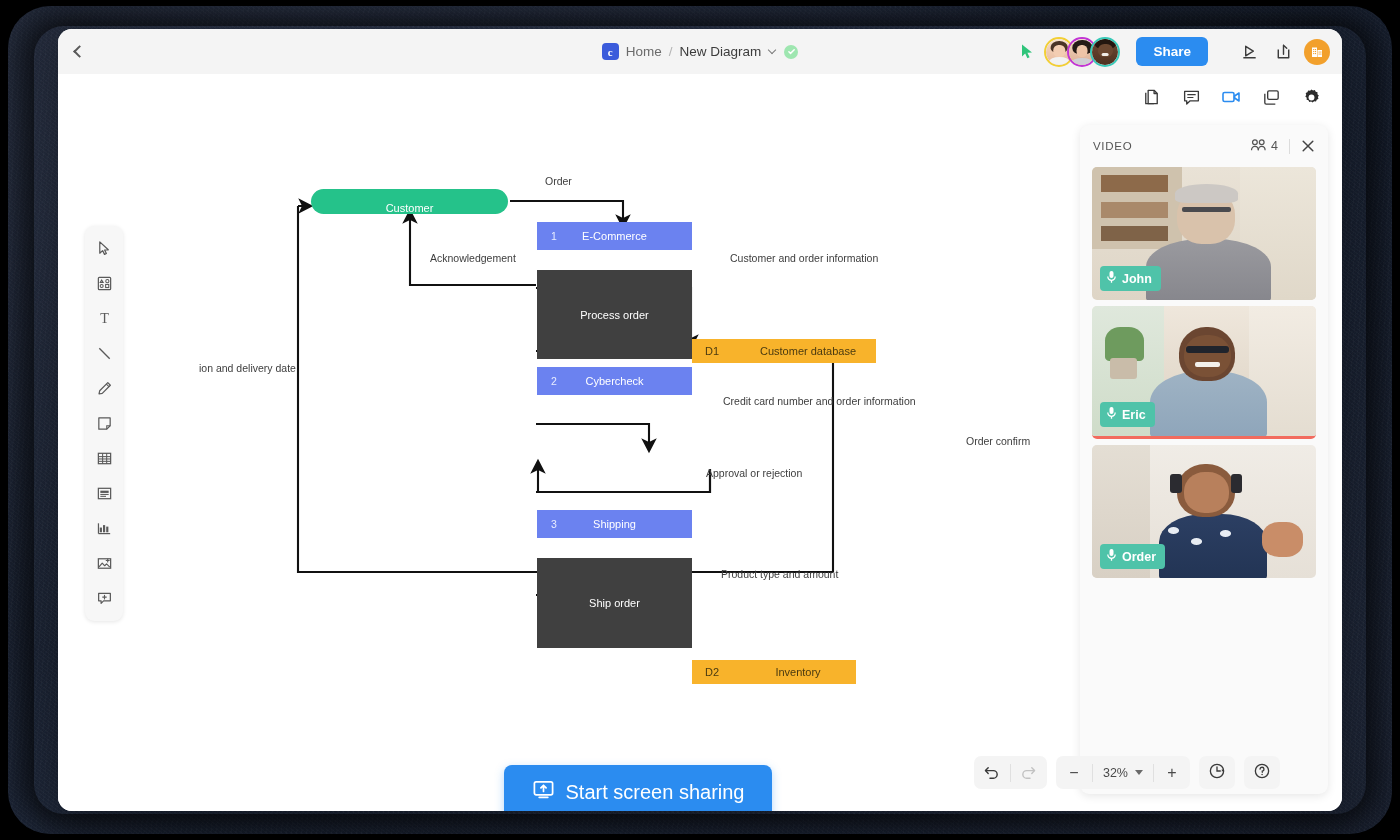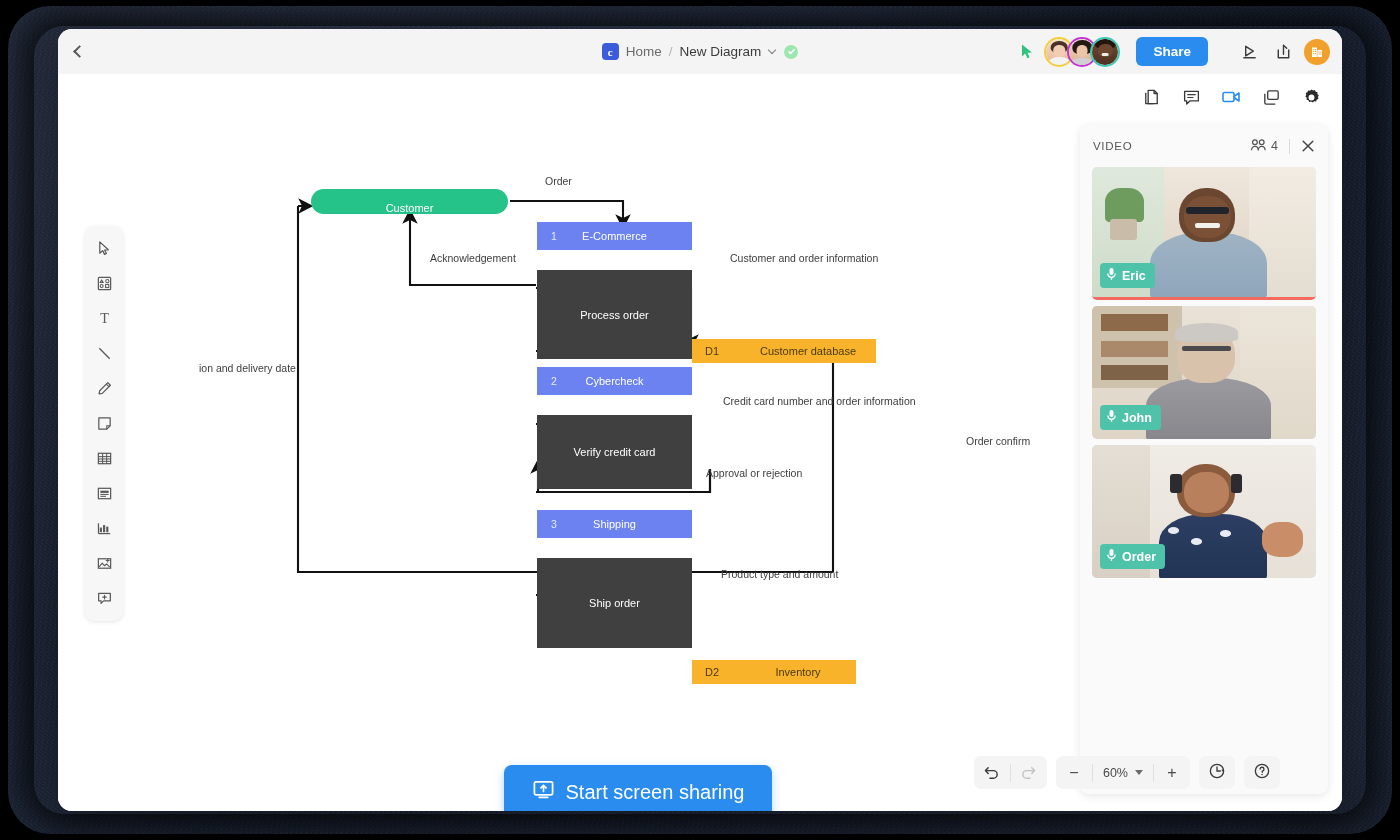--- a/index.html
+++ b/index.html
@@ -622,21 +622,20 @@
       <div class="node datastore" style="left:634px; top:265px; width:184px;">
         <span class="d-id">D1</span>
         <span class="d-label">Customer database</span>
       </div>
 
       <div class="node process" style="left:479px; top:293px; width:155px;">
         <div class="p-head">
           <span class="p-num">2</span>
           <span class="p-title">Cybercheck</span>
         </div>
-        <div class="p-body" style="height:74px">Verify credit card</div>
       </div>
 
 
       <div class="node process" style="left:479px; top:436px; width:155px;">
         <div class="p-head">
           <span class="p-num">3</span>
           <span class="p-title">Shipping</span>
         </div>
         <div class="p-body" style="height:90px">Ship order</div>
       </div>
@@ -680,20 +679,43 @@
             </svg>
           </span>
           <span>4</span>
         </span>
         <span class="vp-div"></span>
         <span class="vp-close">
           <svg width="14" height="14" viewBox="0 0 14 14">
             <path d="M2.2 2.2 L11.8 11.8 M11.8 2.2 L2.2 11.8" stroke="#444" stroke-width="1.5" stroke-linecap="round"></path>
           </svg>
         </span>
+      </div>
+
+      <div class="tile">
+        <div class="ph" style="background:linear-gradient(180deg,#e9e2d6 0%,#ded5c6 100%)"></div>
+        <div class="ph" style="left:0;top:0;width:40%;height:62%;background:#cfc2ad"></div>
+        <div class="ph" style="left:4%;top:6%;width:30%;height:13%;background:#8d6a4a"></div>
+        <div class="ph" style="left:4%;top:26%;width:30%;height:12%;background:#a9896a"></div>
+        <div class="ph" style="left:4%;top:44%;width:30%;height:12%;background:#7f6348"></div>
+        <div class="ph" style="left:66%;top:0;width:34%;height:100%;background:linear-gradient(180deg,#ece6da,#e0d8c9)"></div>
+        <div class="ph" style="left:24%;top:54%;width:56%;height:48%;background:linear-gradient(180deg,#9a9a9f 0%,#86868c 100%);border-radius:44% 44% 8% 8%"></div>
+        <div class="ph" style="left:38%;top:16%;width:26%;height:42%;background:#d9c2ab;border-radius:48% 48% 42% 42%"></div>
+        <div class="ph" style="left:37%;top:13%;width:28%;height:14%;background:#ccc8c4;border-radius:50% 50% 20% 20%"></div>
+        <div class="ph" style="left:40%;top:30%;width:22%;height:4%;background:#4a4a4e;border-radius:2px"></div>
+        <div class="badge">
+          <span>
+            <svg width="11" height="14" viewBox="0 0 11 14">
+              <rect x="3.5" y="1" width="4" height="7" rx="2" fill="#fff"></rect>
+              <path d="M1.8 6.6 a3.7 3.7 0 0 0 7.4 0" fill="none" stroke="#fff" stroke-width="1.3"></path>
+              <line x1="5.5" y1="10.3" x2="5.5" y2="12.8" stroke="#fff" stroke-width="1.3"></line>
+            </svg>
+          </span>
+          <span>John</span>
+        </div>
       </div>
 
       <div class="tile speaking">
         <div class="ph" style="background:linear-gradient(180deg,#efe7dc 0%,#e6ddd0 45%,#ded3c4 100%)"></div>
         <div class="ph" style="left:0;top:0;width:32%;height:100%;background:linear-gradient(180deg,#dfe8dc,#cfdcc9)"></div>
         <div class="ph" style="left:6%;top:16%;width:17%;height:26%;background:#6e9b5e;border-radius:40% 40% 12% 12%"></div>
         <div class="ph" style="left:8%;top:40%;width:12%;height:16%;background:#c9bca9;border-radius:3px"></div>
         <div class="ph" style="left:70%;top:0;width:30%;height:100%;background:linear-gradient(180deg,#f2ece3,#e4ddd1)"></div>
         <div class="ph" style="left:26%;top:50%;width:52%;height:52%;background:linear-gradient(180deg,#9fb3c4 0%,#8ea5ba 100%);border-radius:46% 46% 8% 8%"></div>
         <div class="ph" style="left:39%;top:16%;width:25%;height:42%;background:#6b4631;border-radius:48% 48% 42% 42%"></div>
@@ -702,43 +724,20 @@
         <div class="ph" style="left:46%;top:43%;width:11%;height:4%;background:#f3f1ec;border-radius:2px"></div>
         <div class="badge">
           <span>
             <svg width="11" height="14" viewBox="0 0 11 14">
               <rect x="3.5" y="1" width="4" height="7" rx="2" fill="#fff"></rect>
               <path d="M1.8 6.6 a3.7 3.7 0 0 0 7.4 0" fill="none" stroke="#fff" stroke-width="1.3"></path>
               <line x1="5.5" y1="10.3" x2="5.5" y2="12.8" stroke="#fff" stroke-width="1.3"></line>
             </svg>
           </span>
           <span>Eric</span>
-        </div>
-      </div>
-
-      <div class="tile">
-        <div class="ph" style="background:linear-gradient(180deg,#e9e2d6 0%,#ded5c6 100%)"></div>
-        <div class="ph" style="left:0;top:0;width:40%;height:62%;background:#cfc2ad"></div>
-        <div class="ph" style="left:4%;top:6%;width:30%;height:13%;background:#8d6a4a"></div>
-        <div class="ph" style="left:4%;top:26%;width:30%;height:12%;background:#a9896a"></div>
-        <div class="ph" style="left:4%;top:44%;width:30%;height:12%;background:#7f6348"></div>
-        <div class="ph" style="left:66%;top:0;width:34%;height:100%;background:linear-gradient(180deg,#ece6da,#e0d8c9)"></div>
-        <div class="ph" style="left:24%;top:54%;width:56%;height:48%;background:linear-gradient(180deg,#9a9a9f 0%,#86868c 100%);border-radius:44% 44% 8% 8%"></div>
-        <div class="ph" style="left:38%;top:16%;width:26%;height:42%;background:#d9c2ab;border-radius:48% 48% 42% 42%"></div>
-        <div class="ph" style="left:37%;top:13%;width:28%;height:14%;background:#ccc8c4;border-radius:50% 50% 20% 20%"></div>
-        <div class="ph" style="left:40%;top:30%;width:22%;height:4%;background:#4a4a4e;border-radius:2px"></div>
-        <div class="badge">
-          <span>
-            <svg width="11" height="14" viewBox="0 0 11 14">
-              <rect x="3.5" y="1" width="4" height="7" rx="2" fill="#fff"></rect>
-              <path d="M1.8 6.6 a3.7 3.7 0 0 0 7.4 0" fill="none" stroke="#fff" stroke-width="1.3"></path>
-              <line x1="5.5" y1="10.3" x2="5.5" y2="12.8" stroke="#fff" stroke-width="1.3"></line>
-            </svg>
-          </span>
-          <span>John</span>
         </div>
       </div>
 
       <div class="tile">
         <div class="ph" style="background:linear-gradient(180deg,#f0ece6 0%,#e6e0d7 100%)"></div>
         <div class="ph" style="left:0;top:0;width:26%;height:100%;background:linear-gradient(180deg,#e4ded4,#d8d0c4)"></div>
         <div class="ph" style="left:30%;top:52%;width:48%;height:50%;background:linear-gradient(180deg,#2c3f63 0%,#223454 100%);border-radius:42% 42% 8% 8%"></div>
         <div class="ph" style="left:34%;top:62%;width:5%;height:5%;background:#e8ecf2;border-radius:50%"></div>
         <div class="ph" style="left:44%;top:70%;width:5%;height:5%;background:#e8ecf2;border-radius:50%"></div>
         <div class="ph" style="left:57%;top:64%;width:5%;height:5%;background:#e8ecf2;border-radius:50%"></div>
@@ -774,21 +773,21 @@
             <path d="M12.5 4 L15.4 7 L12.5 10" fill="none" stroke="#c2c2c2" stroke-width="1.5" stroke-linecap="round" stroke-linejoin="round"></path>
             <path d="M15.2 7 H7 a4 4 0 0 0 0 8 H10.6" fill="none" stroke="#c2c2c2" stroke-width="1.5" stroke-linecap="round"></path>
           </svg>
         </div>
       </div>
 
       <div class="zgroup">
         <div class="zbtn">−</div>
         <div class="zsep"></div>
         <div class="zval">
-          <span>60%</span>
+          <span>32%</span>
           <span class="zcaret"></span>
         </div>
         <div class="zsep"></div>
         <div class="zbtn">+</div>
       </div>
 
       <div class="zsingle">
         <span>
           <svg width="18" height="18" viewBox="0 0 19 19">
             <circle cx="9.5" cy="9.5" r="7" fill="none" stroke="#3a3a3a" stroke-width="1.4"></circle>

